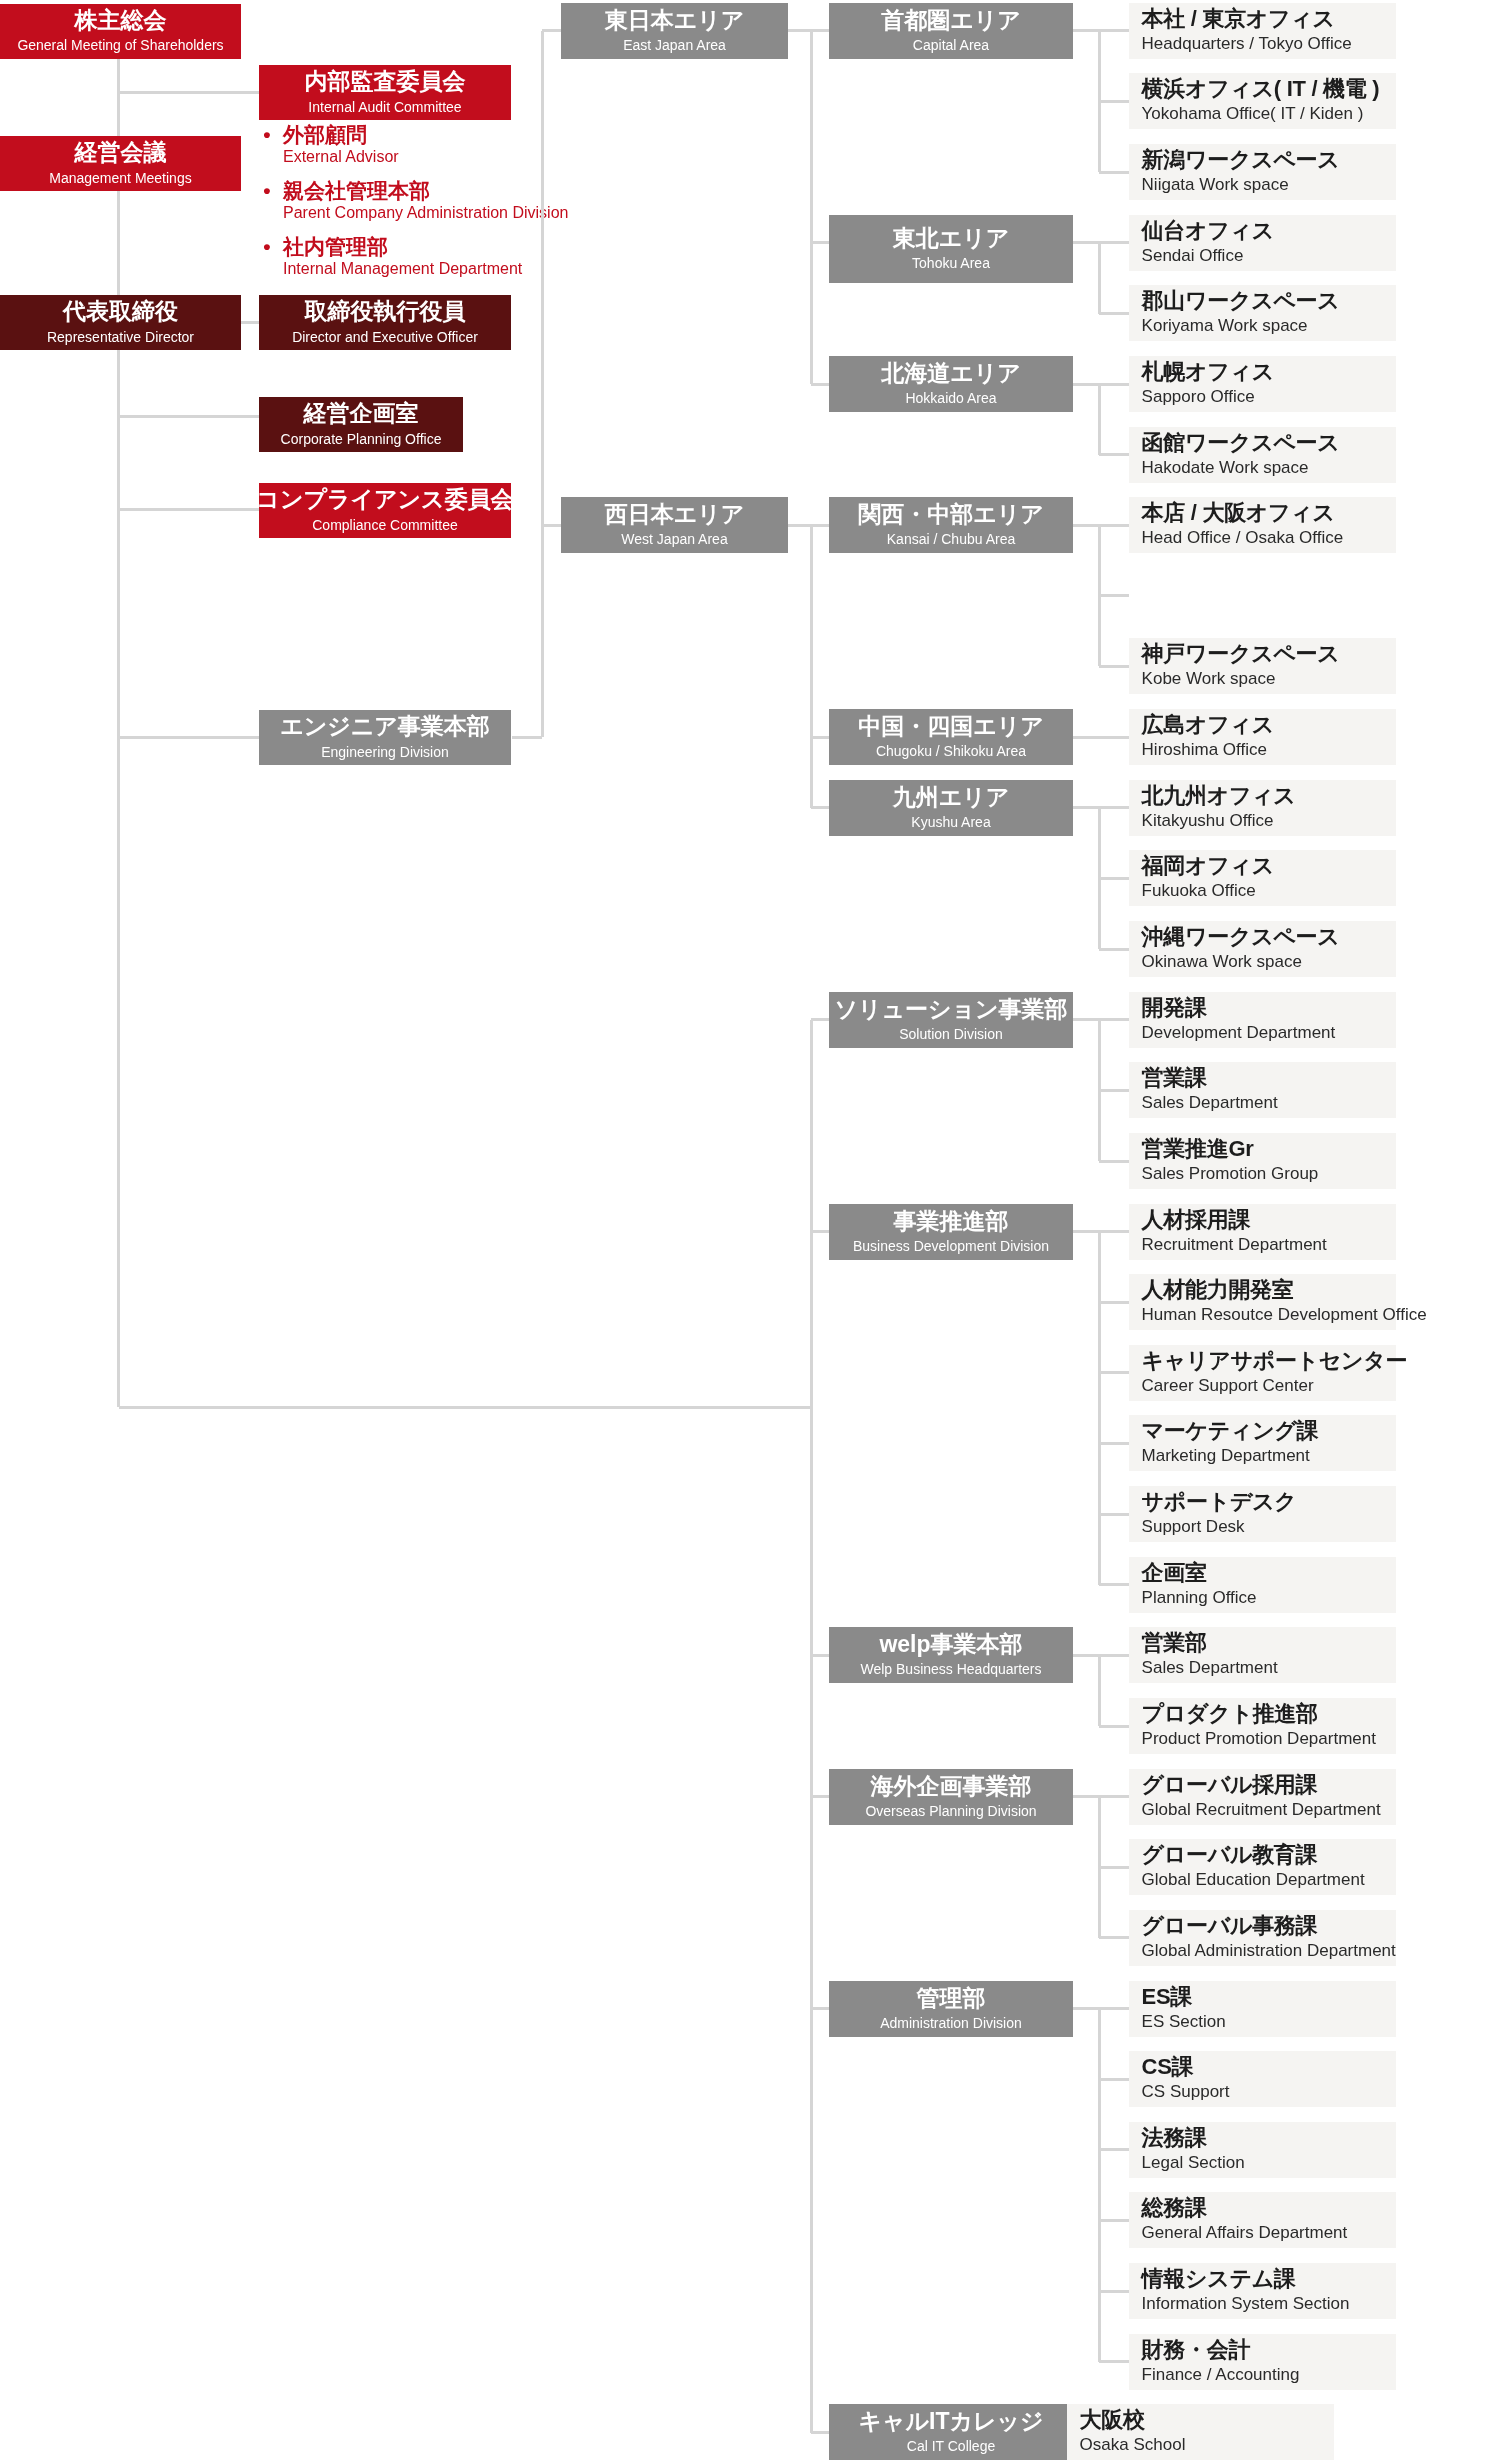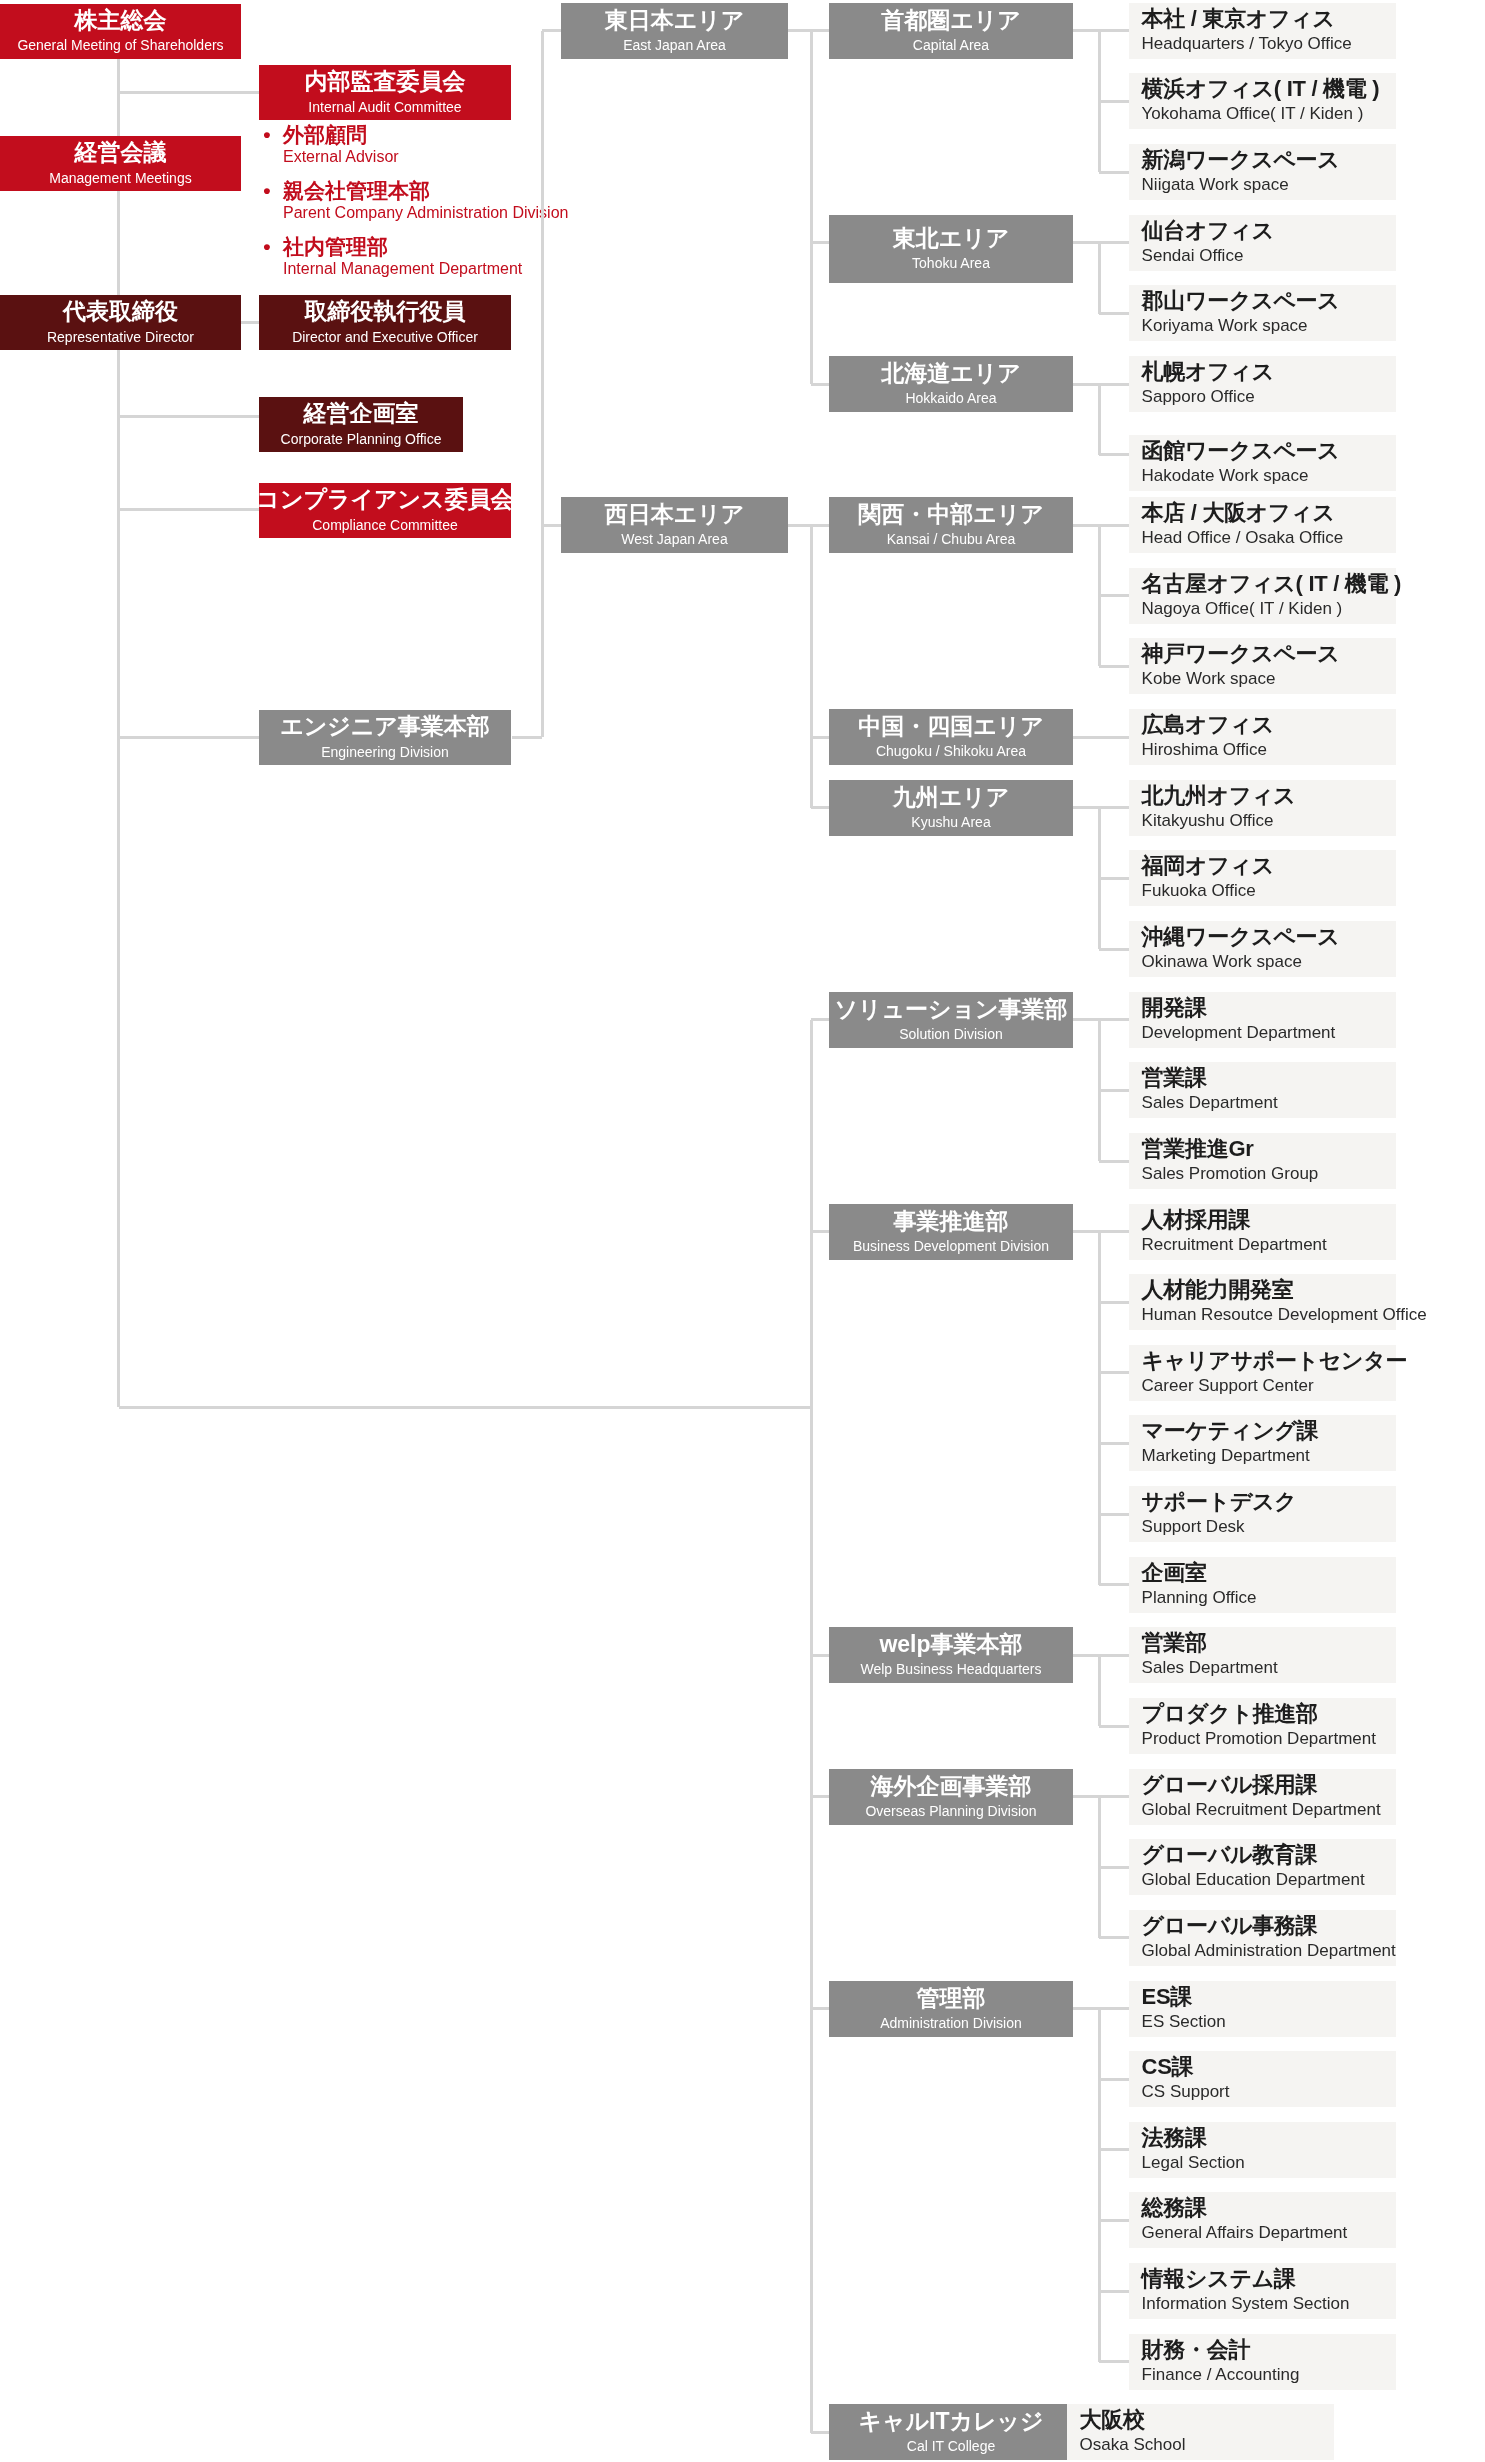--- a/index.html
+++ b/index.html
@@ -157,40 +157,36 @@
       <div class="en">Hokkaido Area</div>
     </div>
     <div class="line" style="left: 810px; top: 0px; width: 2.8px; height: 0px;"></div>
     <div class="line" style="left: 1073px; top: 383px; width: 56px; height: 2.8px;"></div>
     <div class="line" style="left: 1098px; top: 384px; width: 2.8px; height: 71px;"></div>
     <div class="line" style="left: 1099px; top: 453px; width: 30px; height: 2.8px;"></div>
     <div class="leaf" style="left: 1129px; top: 356px; width: 267px; height: 56px;">
       <div class="jp">札幌オフィス</div>
       <div class="en">Sapporo Office</div>
     </div>
-    <div class="leaf" style="left: 1129px; top: 427px; width: 267px; height: 56px; margin-top: 8px;">
+    <div class="leaf" style="left: 1129px; top: 427px; width: 267px; height: 56px;">
       <div class="jp">函館ワークスペース</div>
       <div class="en">Hakodate Work space</div>
     </div>
     <div class="node gray" style="left: 829px; top: 497px; width: 244px; height: 56px;">
       <div class="jp">関西・中部エリア</div>
       <div class="en">Kansai / Chubu Area</div>
     </div>
     <div class="line" style="left: 810px; top: 0px; width: 2.8px; height: 0px;"></div>
     <div class="line" style="left: 1073px; top: 524px; width: 56px; height: 2.8px;"></div>
     <div class="line" style="left: 1098px; top: 525px; width: 2.8px; height: 141px;"></div>
     <div class="line" style="left: 1099px; top: 594px; width: 30px; height: 2.8px;"></div>
     <div class="line" style="left: 1099px; top: 665px; width: 30px; height: 2.8px;"></div>
     <div class="leaf" style="left: 1129px; top: 497px; width: 267px; height: 56px;">
       <div class="jp">本店 / 大阪オフィス</div>
       <div class="en">Head Office / Osaka Office</div>
-    </div>
-    <div class="leaf" style="left: 1129px; top: 568px; width: 267px; height: 56px;">
-      <div class="jp">名古屋オフィス( IT / 機電 )</div>
-      <div class="en">Nagoya Office( IT / Kiden )</div>
     </div>
     <div class="leaf" style="left: 1129px; top: 638px; width: 267px; height: 56px;">
       <div class="jp">神戸ワークスペース</div>
       <div class="en">Kobe Work space</div>
     </div>
     <div class="node gray" style="left: 829px; top: 709px; width: 244px; height: 56px;">
       <div class="jp">中国・四国エリア</div>
       <div class="en">Chugoku / Shikoku Area</div>
     </div>
     <div class="line" style="left: 810px; top: 0px; width: 2.8px; height: 0px;"></div>

